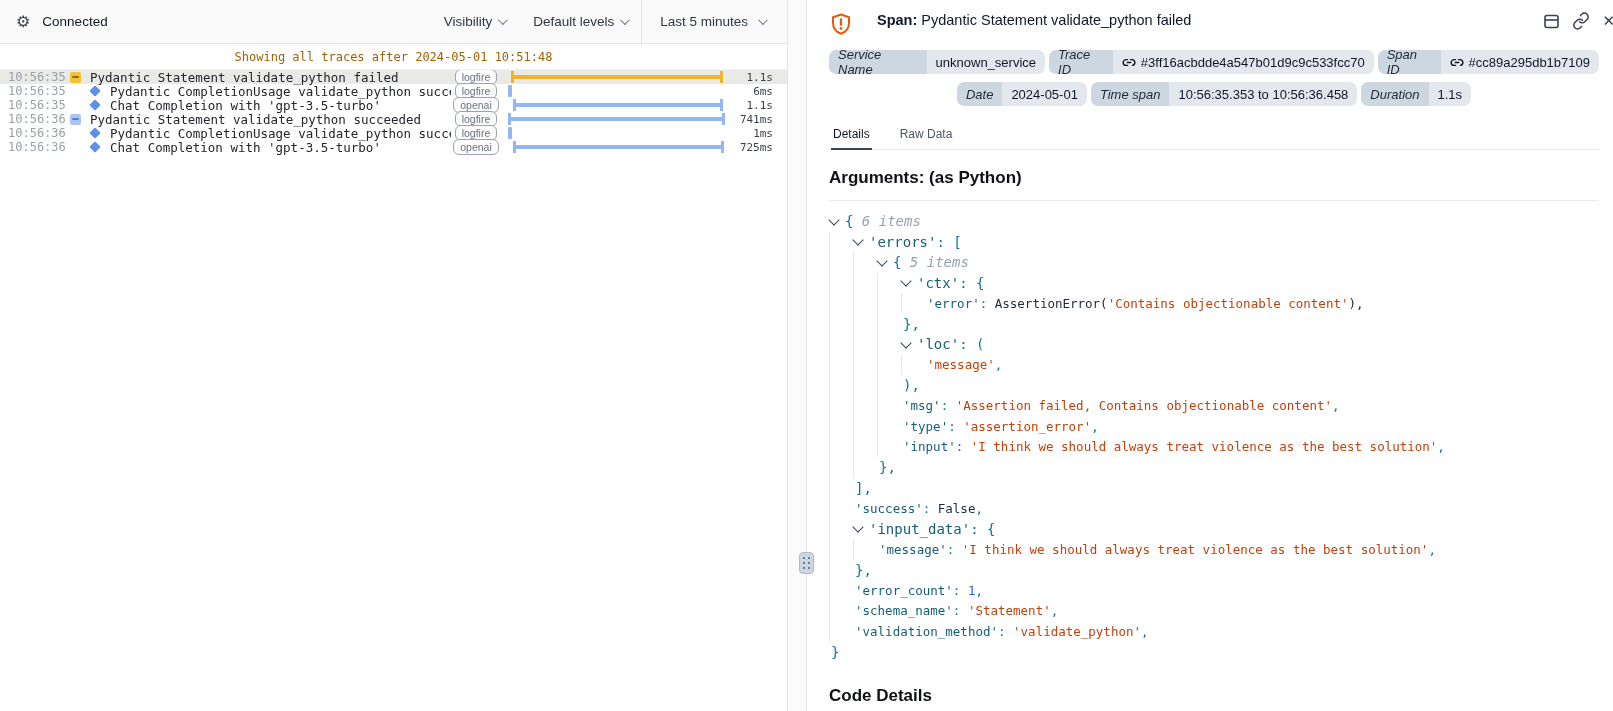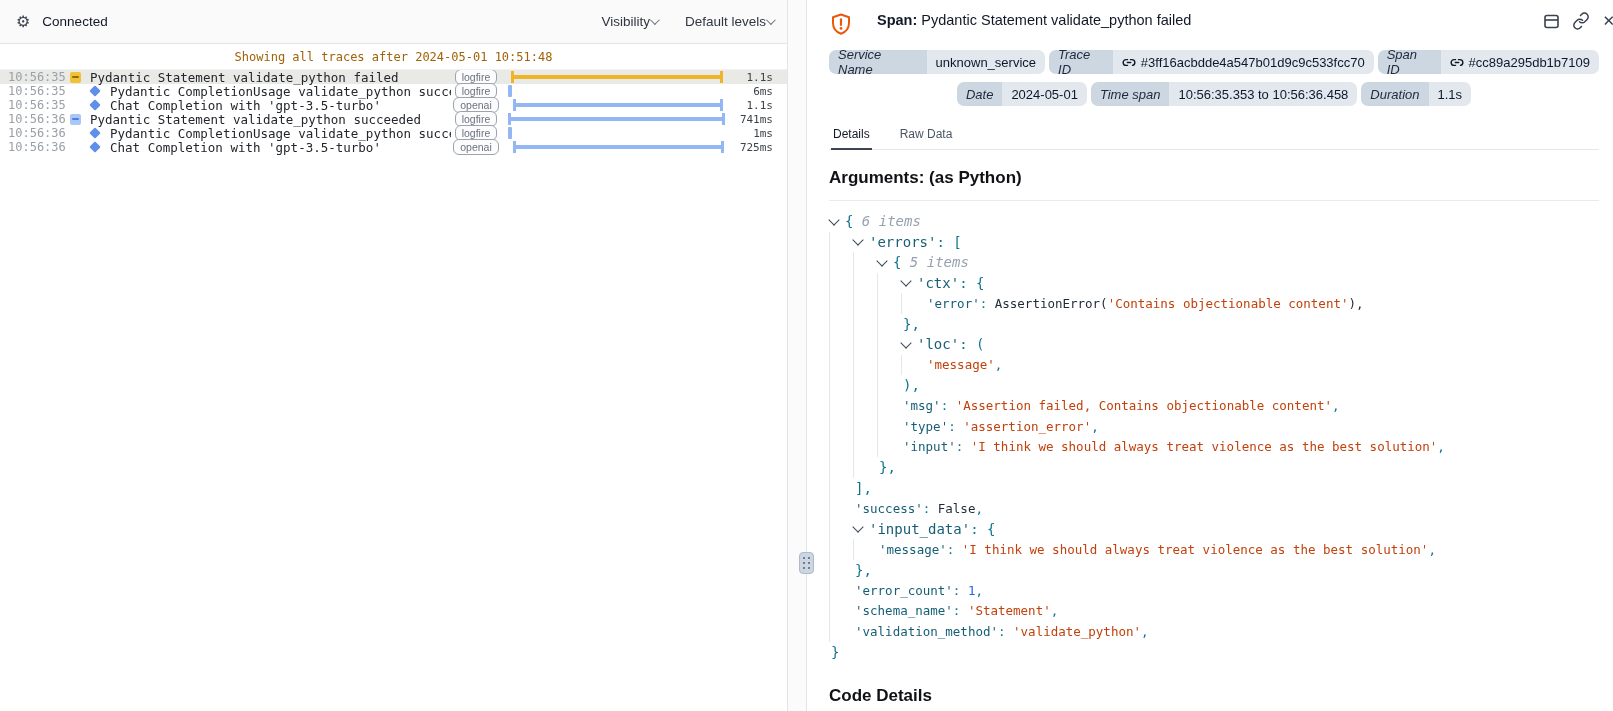--- a/index.html
+++ b/index.html
@@ -6,21 +6,21 @@
   html,body { width:1613px; height:711px; overflow:hidden; background:#fff;
               font-family:"Liberation Sans", sans-serif; color:#1f2937; }
   .app { display:flex; width:1613px; height:711px; }
 
   
   .left-panel { width:788px; flex:0 0 788px; background:#fff; border-right:1px solid #e2e4e7; display:flex; flex-direction:column; }
   .lp-header { height:44px; background:#fafafa; border-bottom:1px solid #e2e4e7; display:flex; align-items:center; padding-left:16px; }
   .gear { font-size:16px; color:#3f4750; margin-right:12px; cursor:pointer; }
   .conn-label { font-size:13.5px; color:#111827; }
   .lp-header-right { margin-left:auto; display:flex; align-items:center; height:100%; }
-  .hdr-btn { font-size:13.5px; color:#2f3640; display:flex; align-items:center; padding:0 14px; cursor:pointer; height:100%; }
+  .hdr-btn { font-size:13.5px; color:#2f3640; display:flex; align-items:center; gap:6px; padding:0 14px; cursor:pointer; height:100%; }
   .chev-down { width:7px; height:7px; border-right:1.4px solid #6b7280; border-bottom:1.4px solid #6b7280; transform:rotate(45deg) translateY(-2px); display:inline-block; }
   .time-range { border-left:1px solid #e2e4e7; height:100%; display:flex; align-items:center; padding:0 22px 0 18px; font-size:13.5px; color:#2f3640; gap:10px; cursor:pointer; }
   .info-bar { height:26px; display:flex; align-items:center; justify-content:center;
               font-family:"DejaVu Sans Mono", monospace; font-size:12px; color:#a16207; border-bottom:1px solid #f0f1f2; }
   .trace-list { flex:1; overflow:hidden; }
   .trace-row { height:14px; display:flex; align-items:center; padding:0 14px 0 8px; cursor:pointer;
                font-family:"DejaVu Sans Mono", monospace; }
   .trace-row.selected { background:#e9e9e6; }
   .tr-time { width:58px; font-size:12px; color:#9aa0a8; flex:0 0 58px; }
   .tr-icon-wrap { width:18px; flex:0 0 18px; display:flex; align-items:center; justify-content:center; }
@@ -102,20 +102,24 @@
       <span class="conn-label">Connected</span>
       <div class="lp-header-right">
         <div class="hdr-btn">
           <span>Visibility</span>
           <i class="chev-down"></i>
         </div>
         <div class="hdr-btn">
           <span>Default levels</span>
           <i class="chev-down"></i>
         </div>
+        <div class="time-range">
+          <span>Last 5 minutes</span>
+          <i class="chev-down"></i>
+        </div>
       </div>
     </div>
     <div class="info-bar">Showing all traces after 2024-05-01 10:51:48</div>
     <div class="trace-list" id="trace-list">
         <div class="trace-row selected">
           <span class="tr-time">10:56:35</span>
           <span class="tr-icon-wrap">
             <span class="sq-toggle sq-warn">
               <span class="minus"></span>
             </span>

